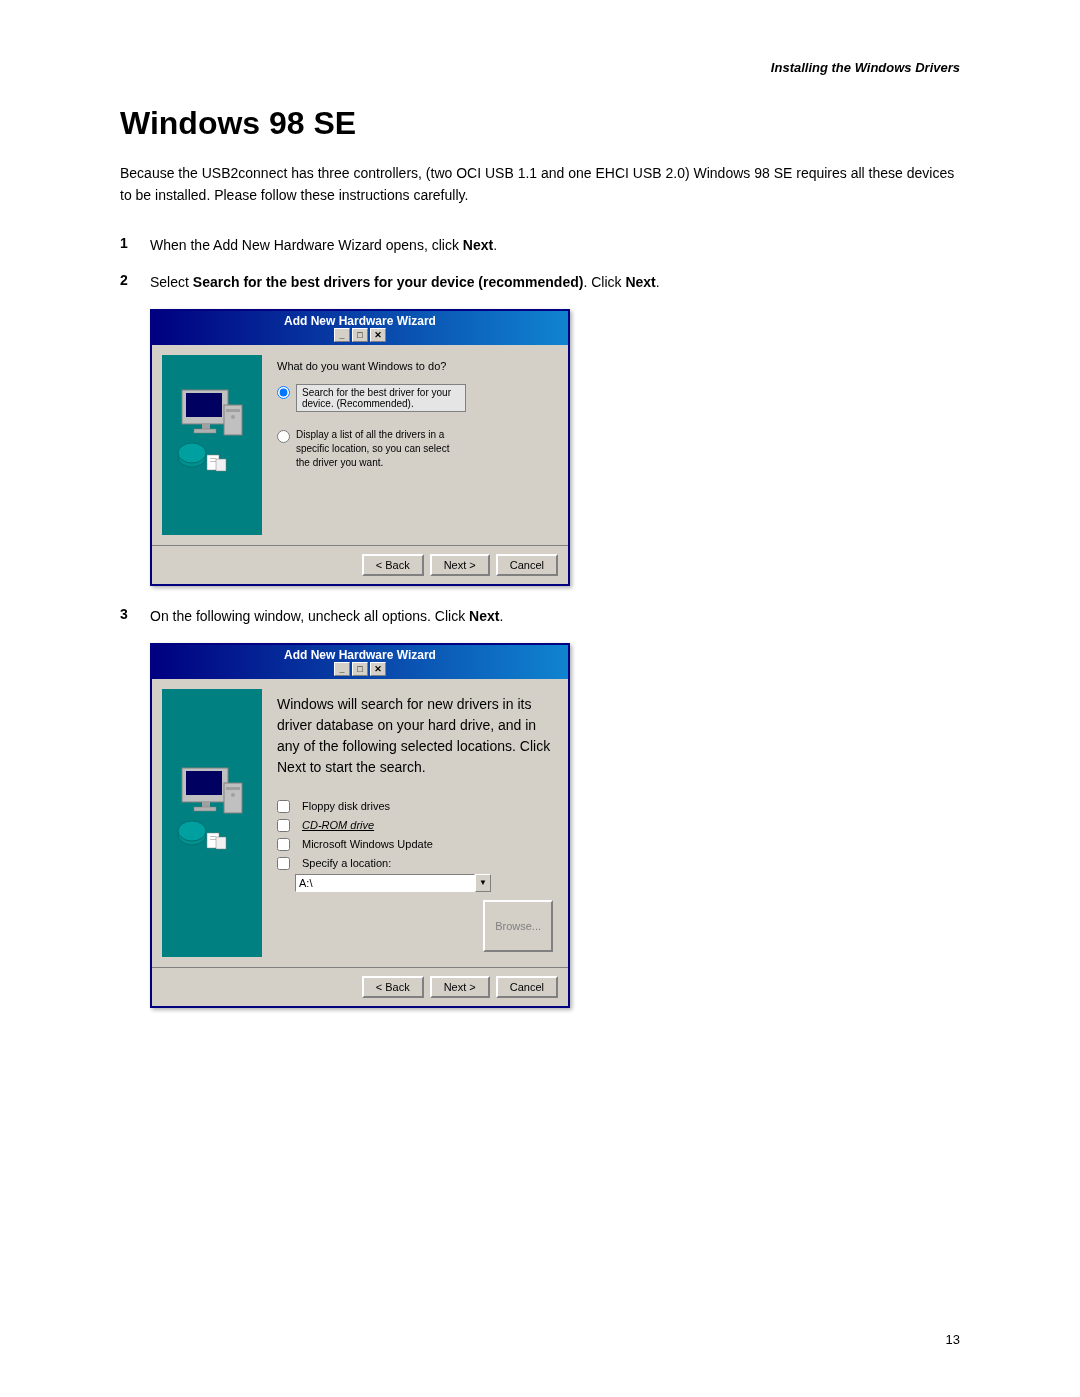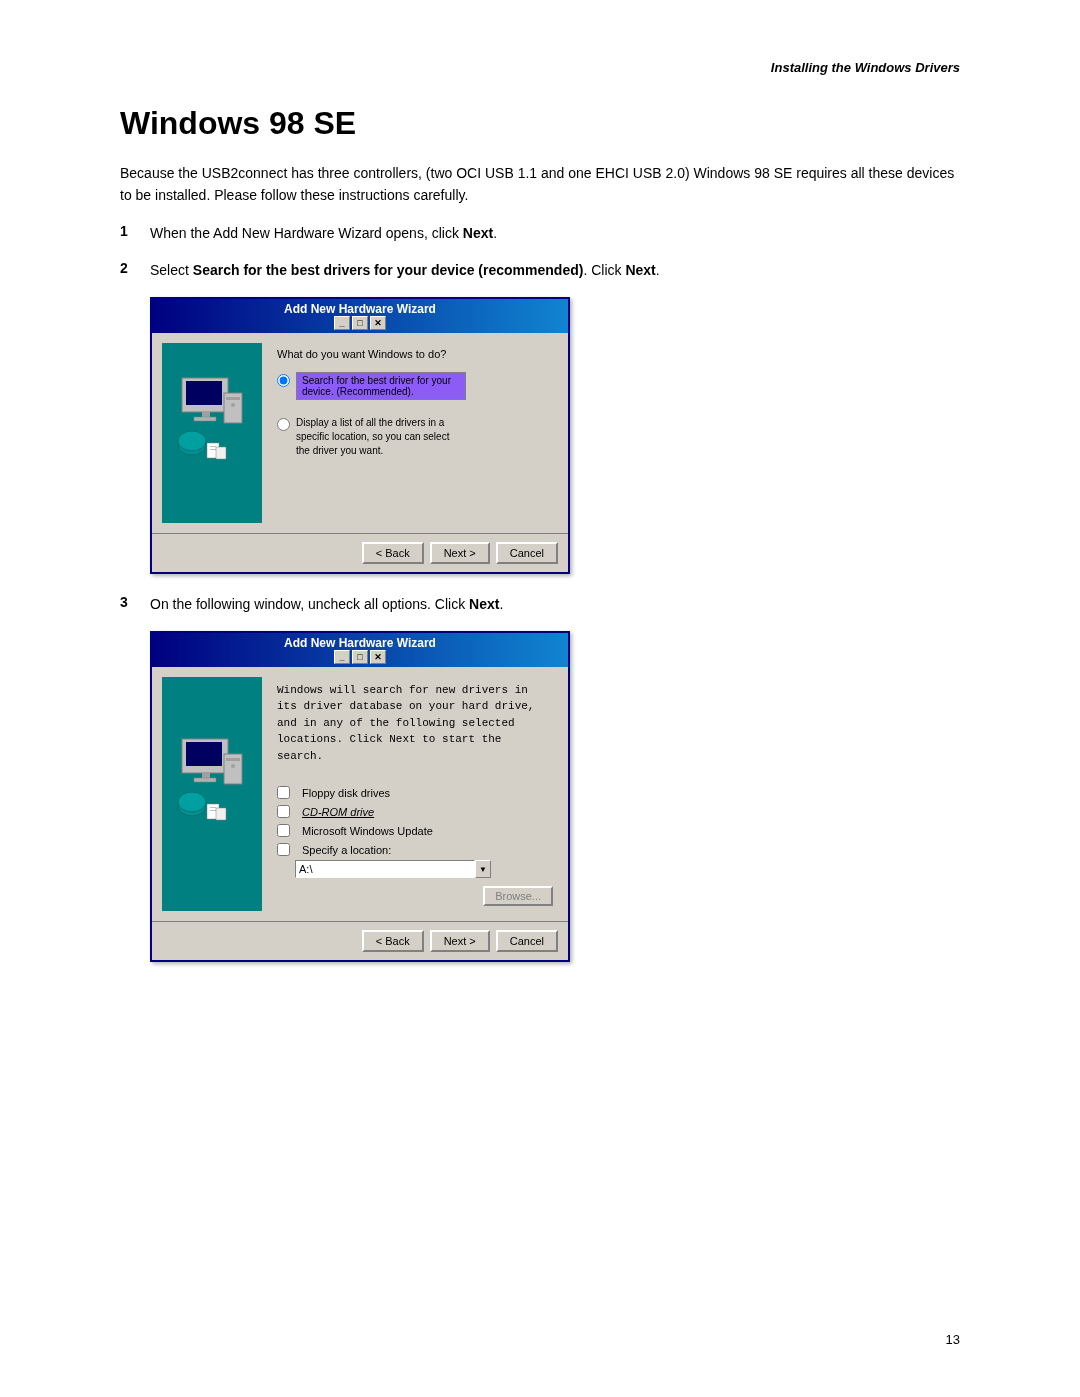--- a/index.html
+++ b/index.html
@@ -32,21 +32,21 @@
     .page-title {
       font-size: 32px;
       font-weight: bold;
       font-family: Arial, sans-serif;
       margin-bottom: 20px;
     }
 
     .intro-para {
       font-size: 14px;
       line-height: 1.6;
-      margin-bottom: 16px;
+      margin-bottom: 28px;
       font-family: Arial, sans-serif;
     }
 
     .steps-list {
       list-style: none;
       padding: 0;
     }
 
     .step-item {
       display: flex;
@@ -215,34 +215,33 @@
       align-items: center;
       justify-content: center;
       font-size: 8px;
       cursor: pointer;
     }
 
     .win98-browse-btn {
       background: #d4d0c8;
       border: 2px solid;
       border-color: #ffffff #808080 #808080 #ffffff;
-      padding: 2px 10px;
+      padding: 18px 10px;
       font-size: 11px;
       cursor: pointer;
       margin-top: 4px;
       float: right;
       color: #808080;
     }
 
     .win98-search-text {
-      font-size: 11px;
+      font-size: 14px;
       color: #000;
       line-height: 1.5;
       margin-bottom: 22px;
-      font-family: Liberation Mono, monospace;
     }
 
     .page-number {
       position: absolute;
       bottom: 50px;
       right: 120px;
       font-size: 13px;
       font-family: Arial, sans-serif;
     }
 
@@ -320,21 +319,21 @@
             <rect x="44" y="74" width="10" height="12" fill="#f0f0f0" stroke="#808080" stroke-width="0.5"></rect>
           </svg>
         </div>
       </div>
 
       <div class="win98-main">
         <p class="win98-question">What do you want Windows to do?</p>
         <div class="win98-radio-group">
           <div class="win98-radio-item">
             <input type="radio" name="driver-option" checked="" style="">
-            <div style="border:1px solid #808080; background:#8b5cf6; padding:2px 5px; font-size:10px; margin-left:2px; width:170px;">
+            <div style="border:1px solid #808080; background:#e5e5e5; padding:2px 5px; font-size:10px; margin-left:2px; width:170px;">
               Search for the best driver for your device. (Recommended).
             </div>
           </div>
           <div class="win98-radio-item" style="margin-top:8px;">
             <input type="radio" name="driver-option" style="">
             <span style="font-size:10px; margin-left:2px; width:170px; display:inline-block; line-height:1.4;">
               Display a list of all the drivers in a specific location, so you can select the driver you want.
             </span>
           </div>
         </div>

